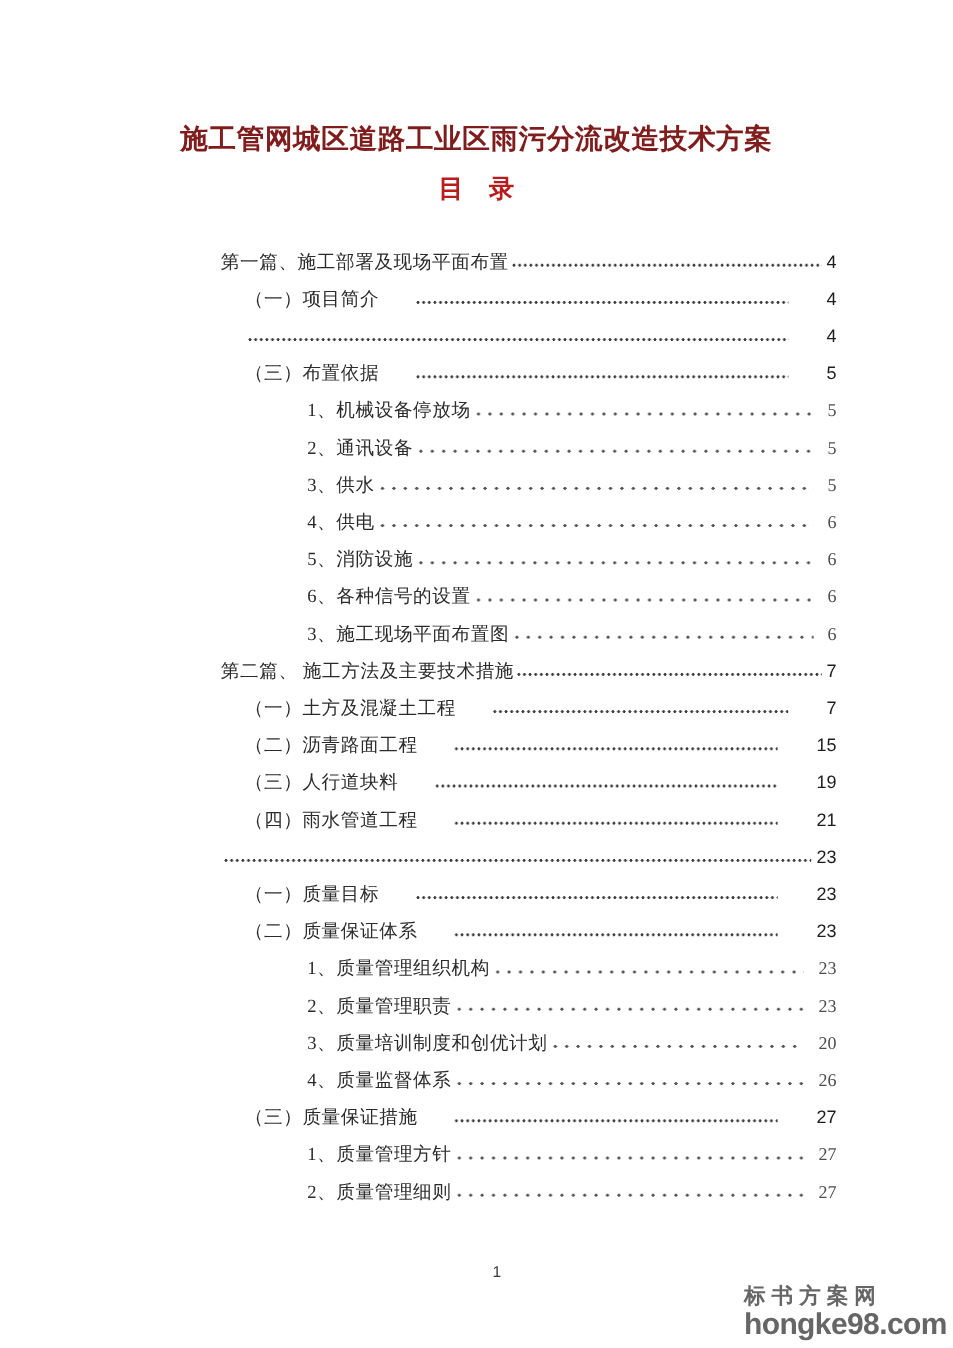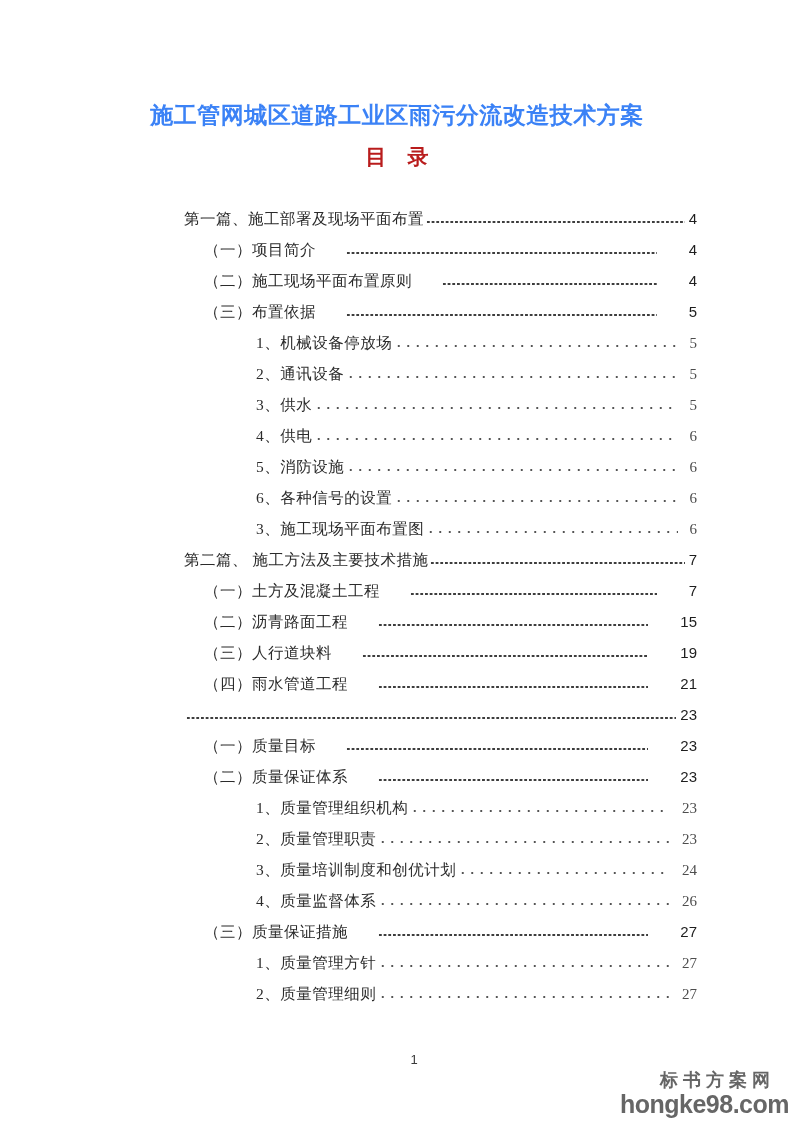--- a/index.html
+++ b/index.html
@@ -13,21 +13,21 @@
   .page { position: absolute; inset: 0; background: #ffffff; }
 
   .doc-title {
     margin: 0;
     padding-top: 101px;
     text-align: center;
     font-size: 23px;
     line-height: 30px;
     font-weight: 700;
     letter-spacing: 0.5px;
-    color: #3b82f6;
+    color: #7f1d1d;
   }
   .toc-heading {
     margin: 13px 0 0 0;
     text-align: center;
     font-size: 21px;
     line-height: 26px;
     font-weight: 700;
     color: #b91c1c;
   }
 
@@ -87,21 +87,21 @@
     padding-left: 34px;
     font-size: 13px;
     color: #3a3a3a;
     font-family: "Liberation Sans", "DejaVu Sans", sans-serif;
   }
 
   .watermark {
     position: absolute;
     right: 5px;
     bottom: 5px;
-    text-align: right;
+    text-align: left;
     color: #666666;
     font-weight: 700;
     line-height: 1.1;
     font-family: "Liberation Sans", "DejaVu Sans", sans-serif;
   }
   .watermark-name {
     font-size: 18px;
     letter-spacing: 5px;
     margin-right: 14px;
   }
@@ -126,21 +126,20 @@
     <span class="toc-page">4</span>
   </div>
 
   <div class="toc-row lvl2">
     <span class="toc-label">（一）项目简介</span>
     <span class="toc-leader"></span>
     <span class="toc-page">4</span>
   </div>
 
   <div class="toc-row lvl2">
-    <span class="toc-label">（二）施工现场平面布置原则</span>
     <span class="toc-leader"></span>
     <span class="toc-page">4</span>
   </div>
 
   <div class="toc-row lvl2">
     <span class="toc-label">（三）布置依据</span>
     <span class="toc-leader"></span>
     <span class="toc-page">5</span>
   </div>
 
@@ -241,21 +240,21 @@
 
   <div class="toc-row lvl3">
     <span class="toc-label">2、质量管理职责</span>
     <span class="toc-leader"></span>
     <span class="toc-page">23</span>
   </div>
 
   <div class="toc-row lvl3">
     <span class="toc-label">3、质量培训制度和创优计划</span>
     <span class="toc-leader"></span>
-    <span class="toc-page">24</span>
+    <span class="toc-page">20</span>
   </div>
 
   <div class="toc-row lvl3">
     <span class="toc-label">4、质量监督体系</span>
     <span class="toc-leader"></span>
     <span class="toc-page">26</span>
   </div>
 
   <div class="toc-row lvl2">
     <span class="toc-label">（三）质量保证措施</span>

